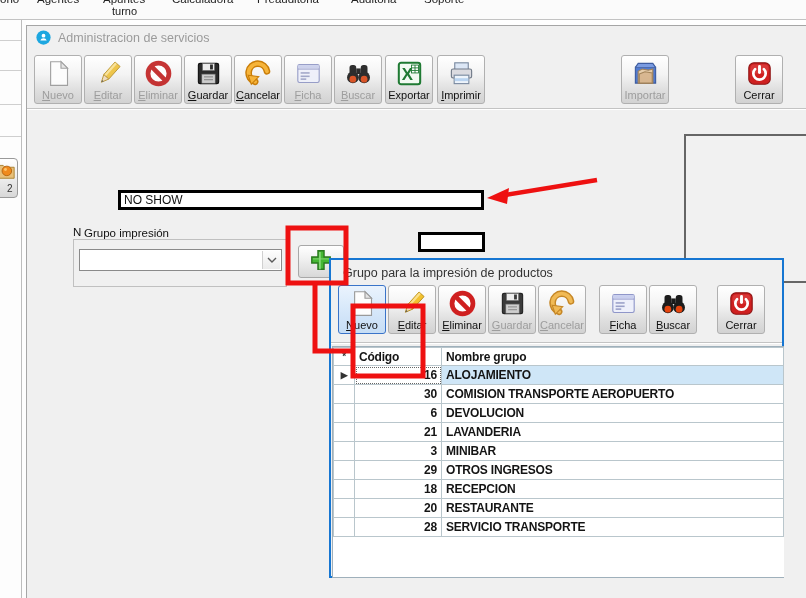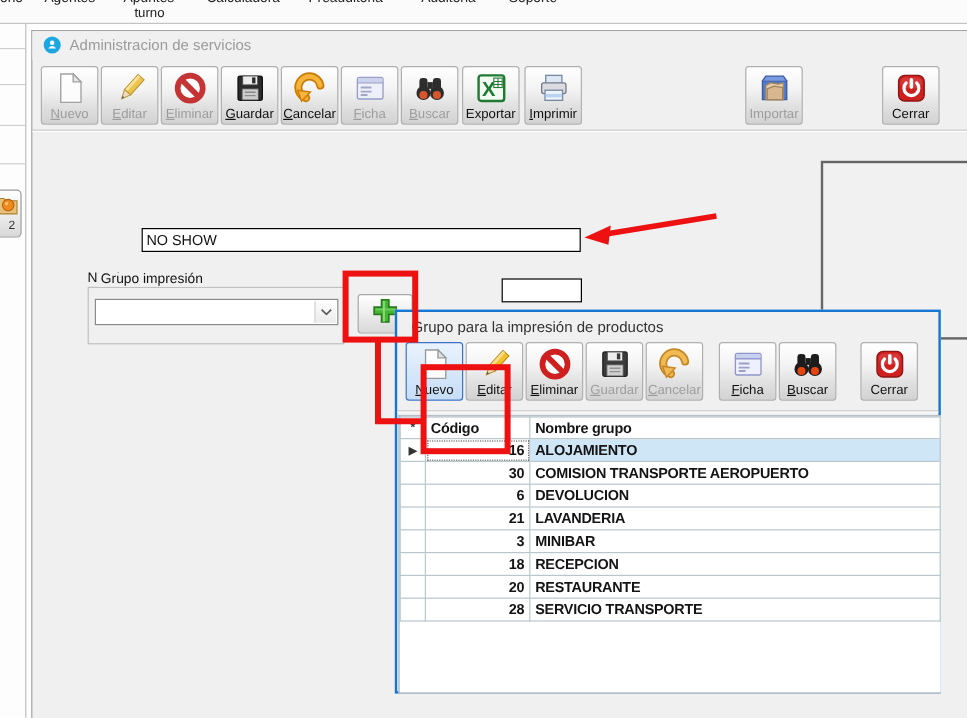--- a/index.html
+++ b/index.html
@@ -37,21 +37,21 @@
   .tbtn .lbl { font-size:11px; color:#111; line-height:13px; }
   .tbtn.disabled .lbl { color:#9d9d9d; }
   .tbtn.disabled .ic { filter:saturate(.9) opacity(.92); }
   .tbtn.alt .lbl::first-letter { text-decoration:underline; }
   .tbtn.hl { border:1px solid #3a74c9; background:linear-gradient(#eaf3fd,#d7e8fa 50%,#c6ddf5); }
   .tb-sep { position:absolute; left:0; width:100%; height:2px;
     border-top:1px solid #c3c3c3; border-bottom:1px solid #ffffff; }
 
   
   .flabel { position:absolute; font-size:11.5px; color:#111; white-space:nowrap;margin-top:32px;}
-  .tinput { position:absolute; border:1px solid #000000; background:#fff; font-size:12px;
+  .tinput { position:absolute; border:3px solid #000000; background:#fff; font-size:12px;
     font-family:"Liberation Sans",sans-serif; padding:0 3px; color:#111; outline:none;}
   #groupbox { position:absolute; left:46px; top:213px; width:214px; height:48px;
     border:1px solid #c0c0c0; }
   #groupbox-label { position:absolute; left:54px; top:201px; font-size:11.5px; color:#111;
     background:#f0f0f0; padding:0 3px;}
   #combo { position:absolute; left:52px; top:223px; width:203px; height:22px;
     background:#fff; border:1px solid #8a8a8a; }
   #combo .cval { position:absolute; left:4px; top:3px; font-size:12px; color:#111;}
   #combo .carrow { position:absolute; right:1px; top:1px; width:18px; height:18px;
     background:linear-gradient(#fdfdfd,#ebebeb); border-left:1px solid #d0d0d0;
@@ -420,20 +420,25 @@
         <td class="code">21</td>
         <td class="name">LAVANDERIA</td>
       </tr>
       <tr>
         <td class="sel"></td>
         <td class="code">3</td>
         <td class="name">MINIBAR</td>
       </tr>
       <tr>
         <td class="sel"></td>
+        <td class="code">29</td>
+        <td class="name">OTROS INGRESOS</td>
+      </tr>
+      <tr>
+        <td class="sel"></td>
         <td class="code">18</td>
         <td class="name">RECEPCION</td>
       </tr>
       <tr>
         <td class="sel"></td>
         <td class="code">20</td>
         <td class="name">RESTAURANTE</td>
       </tr>
       <tr>
         <td class="sel"></td>

